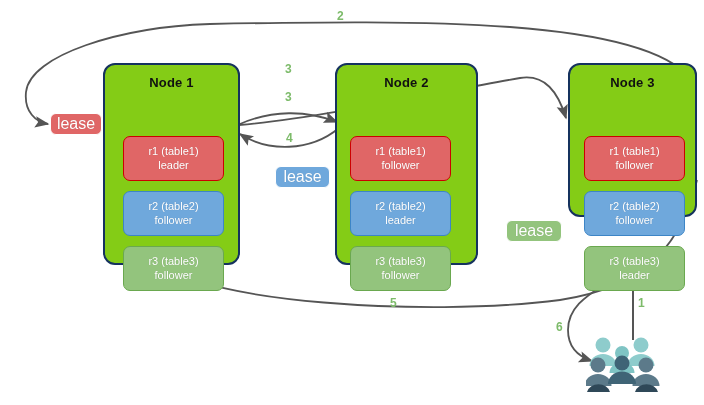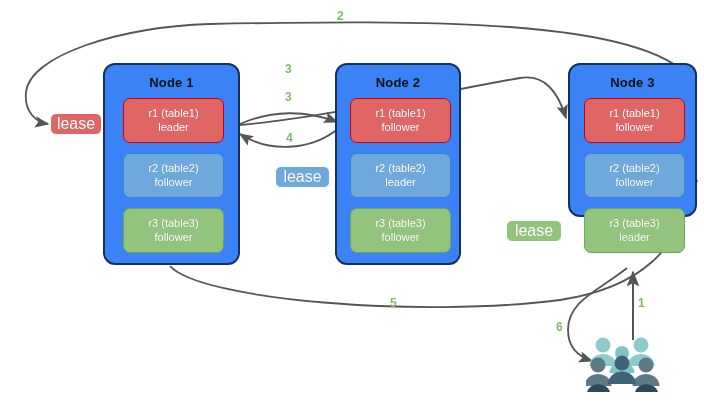--- a/index.html
+++ b/index.html
@@ -10,21 +10,21 @@
     font-family:"Liberation Sans", sans-serif;
     overflow:hidden;
   }
   #edges{position:absolute;left:0;top:0;width:704px;height:405px;}
 
   .node-box{
     position:absolute;
     box-sizing:border-box;
     border:2px solid #15325e;
     border-radius:12px;
-    background:#3b82f6;
+    background:#84cc16;
   }
   .node-title{
     position:absolute;
     left:0;right:0;
     top:10px;
     text-align:center;
     font-size:13px;
     font-weight:bold;
     color:#111111;
     letter-spacing:.2px;
@@ -35,20 +35,21 @@
     border-radius:7px;
     border:1.6px solid;
     color:#ffffff;
     font-size:11px;
     line-height:13.5px;
     display:flex;
     flex-direction:column;
     align-items:center;
     justify-content:center;
     text-shadow:0 0 1px rgba(0,0,0,.18);
+    margin-top:38px;
   }
   .r-red{background:#e06666;border-color:#cc0000;}
   .r-blue{background:#6fa8dc;border-color:#3d85c6;}
   .r-green{background:#93c47d;border-color:#6aa84f;}
 
   .lease{
     position:absolute;
     box-sizing:border-box;
     border-radius:6px;
     border:1.6px solid;
@@ -106,21 +107,21 @@
     <div class="replica r-blue" style="left:18px;top:88px;width:101px;height:45px;">
       <span>r2 (table2)</span>
       <span>follower</span>
     </div>
     <div class="replica r-green" style="left:18px;top:143px;width:101px;height:45px;">
       <span>r3 (table3)</span>
       <span>follower</span>
     </div>
   </div>
 
-  <div class="node-box" style="left:335px;top:63px;width:126px;height:202px;">
+  <div class="node-box" style="left:335px;top:63px;width:143px;height:202px;">
     <div class="node-title">Node 2</div>
     <div class="replica r-red" style="left:13px;top:33px;width:101px;height:45px;">
       <span>r1 (table1)</span>
       <span>follower</span>
     </div>
     <div class="replica r-blue" style="left:13px;top:88px;width:101px;height:45px;">
       <span>r2 (table2)</span>
       <span>leader</span>
     </div>
     <div class="replica r-green" style="left:13px;top:143px;width:101px;height:45px;">

